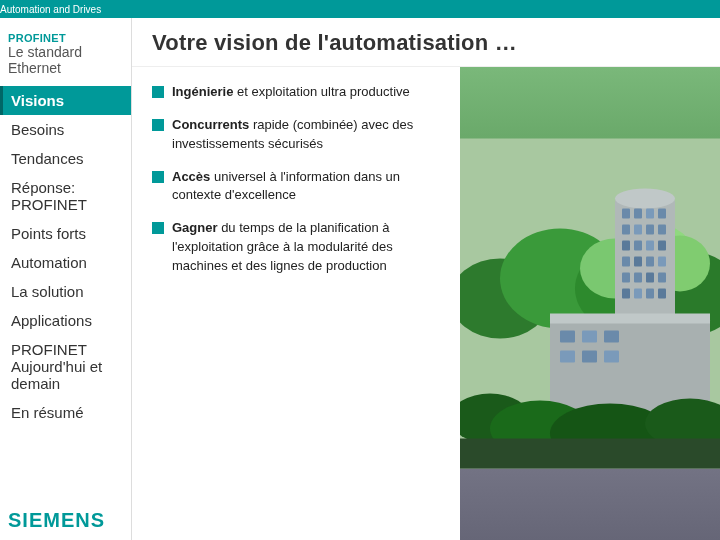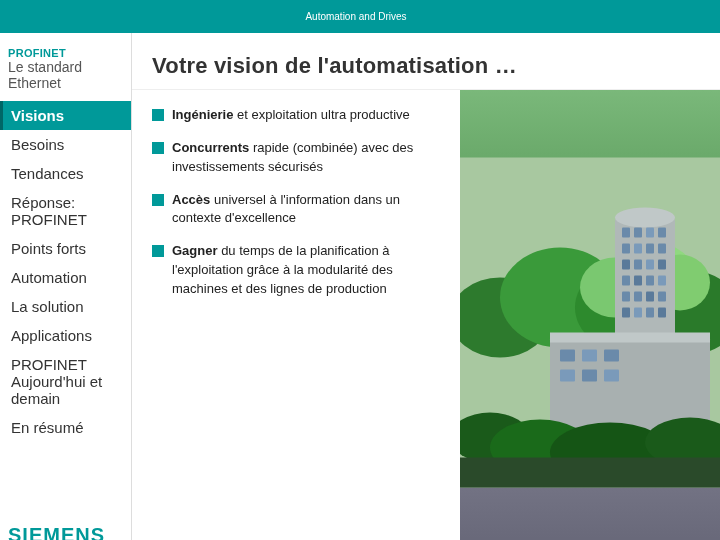--- a/index.html
+++ b/index.html
@@ -7,24 +7,24 @@
     body {
       width: 720px;
       height: 540px;
       font-family: Arial, Helvetica, sans-serif;
       overflow: hidden;
       background: #fff;
     }
 
     .top-bar {
       background: #009999;
-      height: 33px;
+      height: 18px;
       display: flex;
       align-items: center;
-      justify-content: center;
+      justify-content: flex-start;
       padding-right: 8px;
     }
 
     .top-bar-text {
       color: #fff;
       font-size: 10px;
     }
 
     .main-layout {
       display: flex;
@@ -85,21 +85,20 @@
       letter-spacing: 1px;
       text-transform: uppercase;
     }
 
     
     .content {
       flex: 1;
       display: flex;
       flex-direction: column;
       overflow: hidden;
-      margin-top: 8px;
     }
 
     .page-title-bar {
       background: #fff;
       padding: 12px 20px 10px 20px;
       border-bottom: 1px solid #eee;
     }
 
     .page-title {
       font-size: 22px;

